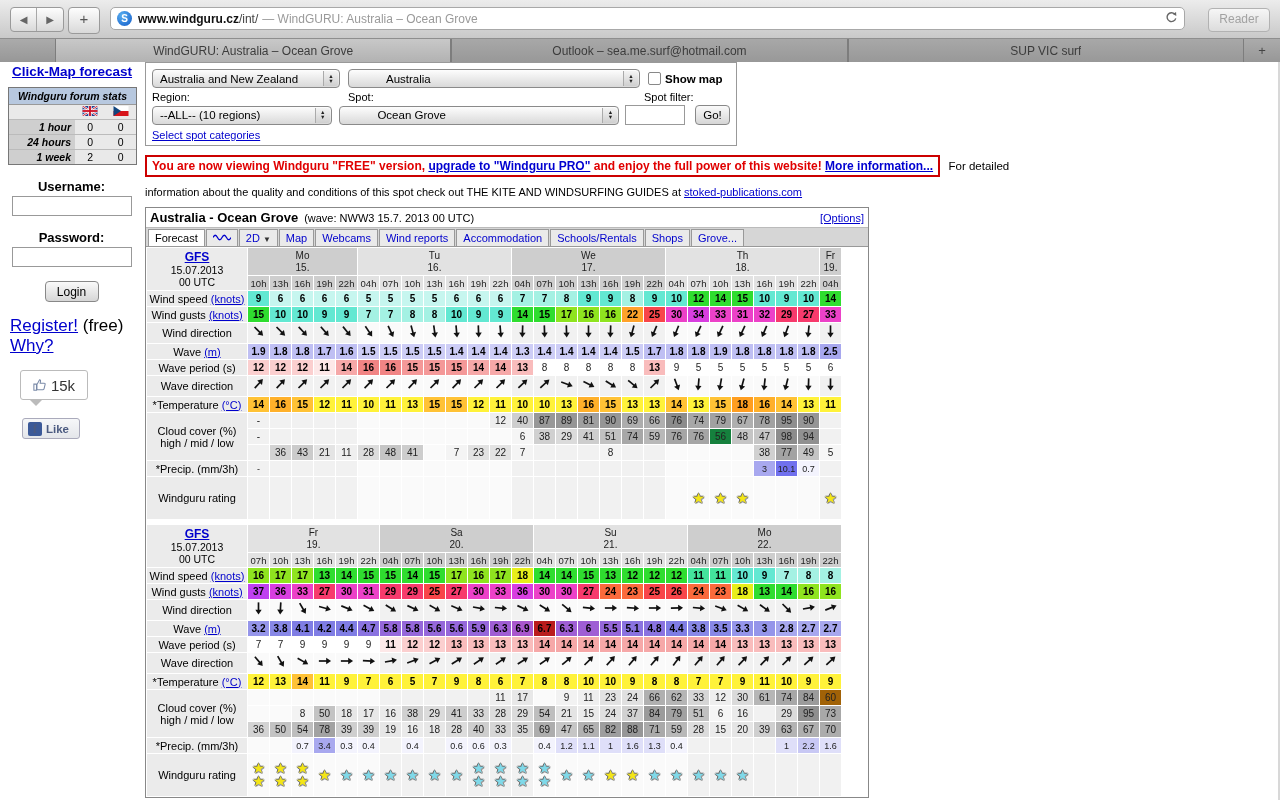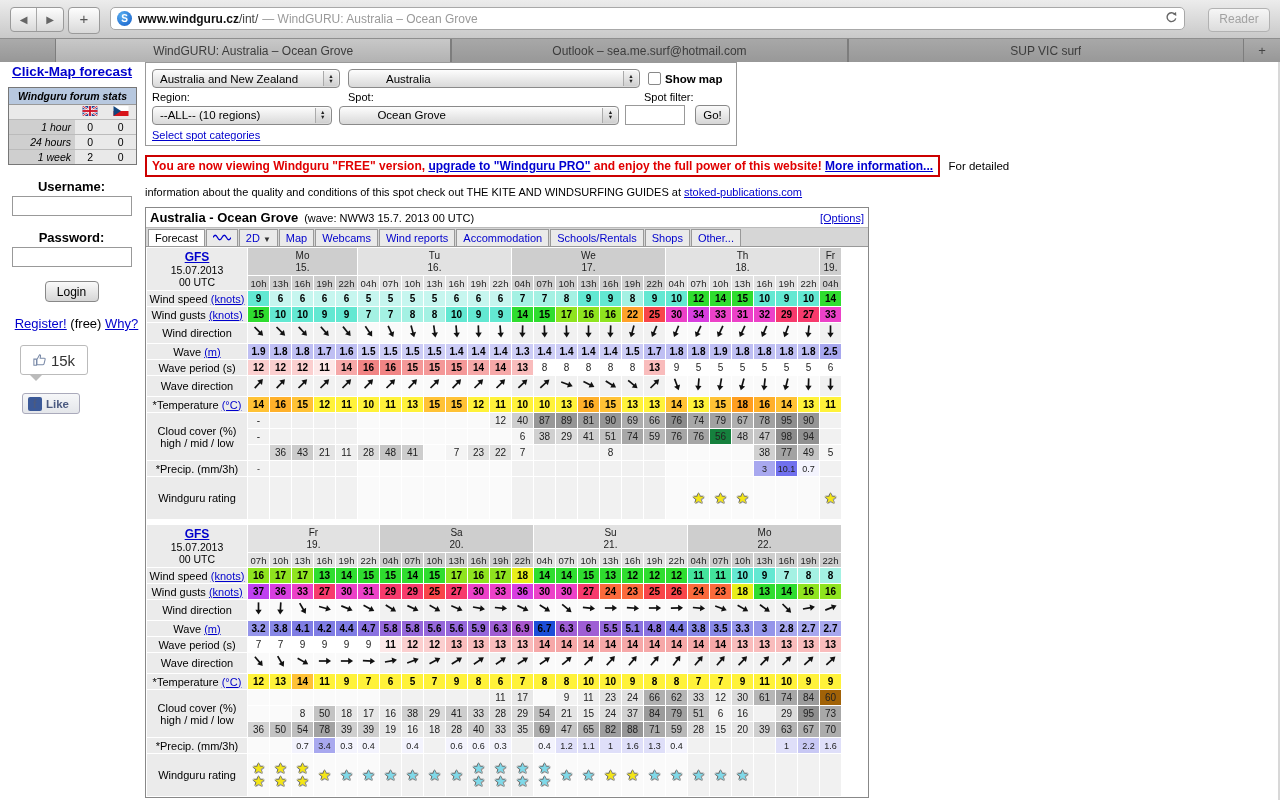--- a/index.html
+++ b/index.html
@@ -35,29 +35,29 @@
   
   .page{position:absolute;left:0;top:62px;width:1280px;height:738px;overflow:hidden;background:#fff;border-right:2px solid #d8d8d8;box-sizing:border-box;}
   a.lnk{color:#0000cc;text-decoration:underline;cursor:pointer;}
   
   .sidebar{position:absolute;left:0;top:0;width:143px;}
   .clickmap{margin:2px 0 0 12px;font-size:13.5px;font-weight:bold;}
   .statsbox{margin:8px 0 0 8px;width:127px;border:1px solid #777;font-size:10.5px;}
   .statsbox .hd{background:#b7c8df;font-style:italic;font-weight:bold;text-align:center;padding:2px 0;border-bottom:1px solid #999;}
   .statsrow{display:flex;border-bottom:1px solid #bbb;}
   .statsrow:last-child{border-bottom:none;}
-  .statsrow .lb{flex:0 0 62px;text-align:right;padding:1px 4px 1px 0;background:#cfcfcf;font-style:italic;font-weight:normal;}
+  .statsrow .lb{flex:0 0 62px;text-align:right;padding:1px 4px 1px 0;background:#cfcfcf;font-style:italic;font-weight:bold;}
   .statsrow .vl{flex:1;text-align:center;padding:1px 0;background:#e9e9e9;}
   .statsrow.flags .lb{background:#e9e9e9;}
   .statsrow.flags .vl{background:#e9e9e9;}
   .sb-label{margin:14px 0 2px 0;text-align:center;font-weight:bold;font-size:13px;}
   .sb-input{display:block;margin:2px auto 0 auto;width:114px;height:16px;border:1px solid #999;}
   .loginbtn{display:block;margin:14px auto 0 auto;width:54px;height:21px;border:1px solid #888;border-radius:4px;
     background:linear-gradient(#fafafa,#d6d6d6);font-size:12px;}
-  .register{margin:14px 0 13px 10px;font-size:13px;text-align:center;}
+  .register{margin:14px 0 13px 10px;font-size:17px;}
   .fbcount{margin:14px 0 0 20px;width:66px;height:28px;border:1px solid #bbb;border-radius:3px;display:flex;
     align-items:center;justify-content:center;gap:4px;font-size:15px;color:#333;position:relative;background:#fff;}
   .fbcount:after{content:"";position:absolute;left:8px;bottom:-7px;border:7px solid transparent;border-top-color:#bbb;border-bottom:none;}
   .fblike{margin:18px 0 0 22px;width:58px;height:21px;border:1px solid #aab;border-radius:3px;
     background:linear-gradient(#f6f7f9,#e4e6ea);display:flex;align-items:center;gap:4px;padding:0 5px;box-sizing:border-box;}
   .fsq{width:14px;height:14px;background:#3b5998;color:#fff;border-radius:2px;font-size:11px;font-weight:bold;
     text-align:center;line-height:14px;font-family:"Liberation Serif",serif;}
   .fblike span{font-size:11.5px;font-weight:bold;color:#4b5a80;}
   
   .main{position:absolute;left:145px;top:0;}
@@ -292,21 +292,21 @@
           <span class="ptab"><svg width="18" height="9" viewBox="0 0 20 10">
                 <path d="M0 5 q2.5 -5 5 0 t5 0 t5 0 t5 0" fill="none" stroke="#0000cc" stroke-width="1.4"></path>
               </svg></span>
           <span class="ptab"><span>2D</span> <span class="dn">▼</span></span>
           <span class="ptab">Map</span>
           <span class="ptab">Webcams</span>
           <span class="ptab">Wind reports</span>
           <span class="ptab">Accommodation</span>
           <span class="ptab">Schools/Rentals</span>
           <span class="ptab">Shops</span>
-          <span class="ptab">Other...</span>
+          <span class="ptab">Grove...</span>
         </div>
         <div id="ftable0">
             <table class="fc">
               <tbody>
                 <tr>
                   <th class="gfs" rowspan="2"><a class="lnk mdl">GFS</a><div class="gd">15.07.2013</div><div class="gd">00 UTC</div></th>
                   <td class="day sh" colspan="5">
                     <div>Mo</div>
                     <div>15.</div>
                   </td>
@@ -1280,21 +1280,21 @@
                   <td class="num" style="background:#7f7de4">4.2</td>
                   <td class="num" style="background:#7f7de4">4.4</td>
                   <td class="num" style="background:#8a73e0">4.7</td>
                   <td class="num" style="background:#9567da">5.8</td>
                   <td class="num" style="background:#9567da">5.8</td>
                   <td class="num" style="background:#9567da">5.6</td>
                   <td class="num" style="background:#9567da">5.6</td>
                   <td class="num" style="background:#9567da">5.9</td>
                   <td class="num" style="background:#9f5ed4">6.3</td>
                   <td class="num" style="background:#a957cd">6.9</td>
-                  <td class="num" style="background:#1d4ed8">6.7</td>
+                  <td class="num" style="background:#b91c1c">6.7</td>
                   <td class="num" style="background:#9f5ed4">6.3</td>
                   <td class="num" style="background:#9f5ed4">6</td>
                   <td class="num" style="background:#9567da">5.5</td>
                   <td class="num" style="background:#8a73e0">5.1</td>
                   <td class="num" style="background:#8a73e0">4.8</td>
                   <td class="num" style="background:#7f7de4">4.4</td>
                   <td class="num" style="background:#8888e7">3.8</td>
                   <td class="num" style="background:#8888e7">3.5</td>
                   <td class="num" style="background:#9595ea">3.3</td>
                   <td class="num" style="background:#9595ea">3</td>

